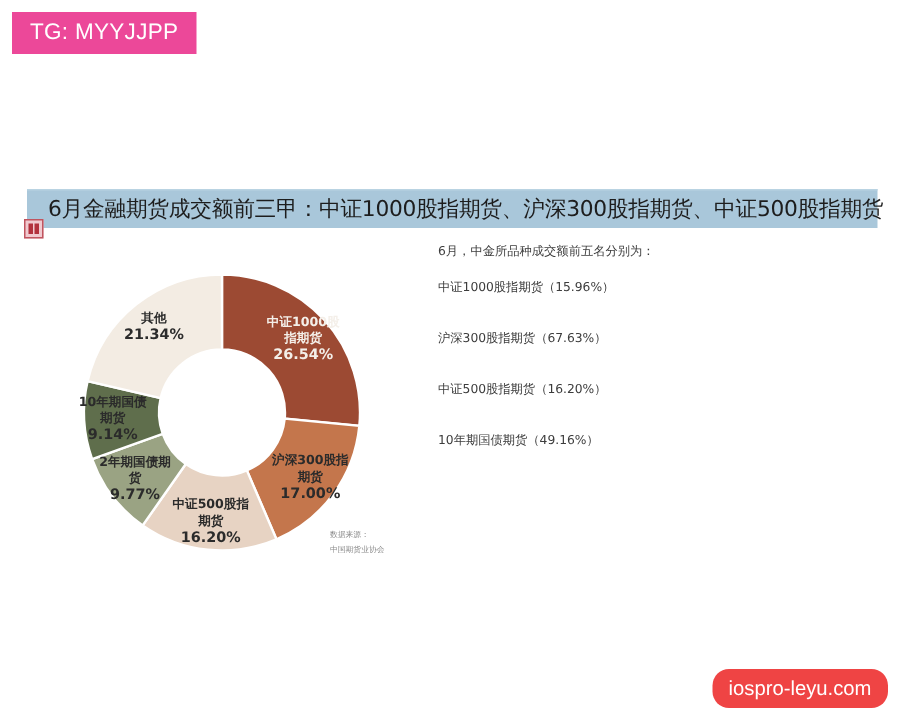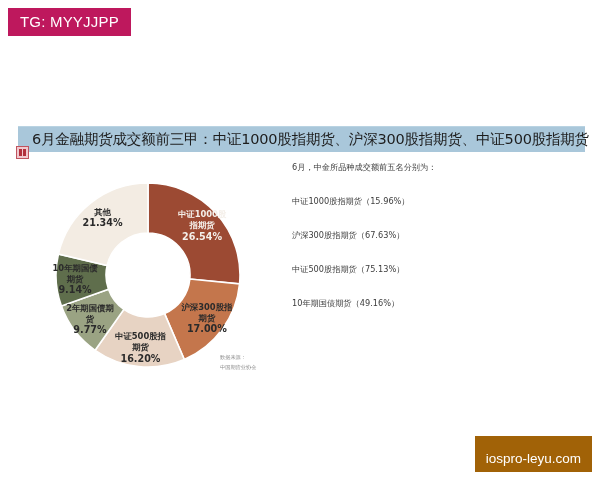--- a/index.html
+++ b/index.html
@@ -13,21 +13,21 @@
     font-family: "Liberation Sans", "DejaVu Sans", sans-serif;
     overflow: hidden;
     position: relative;
   }
 
   
   #tg-badge {
     position: absolute;
     left: 8px;
     top: 8px;
-    background: #be185d;
+    background: #ec4899;
     color: #ffffff;
     font-size: 15px;
     letter-spacing: 0.2px;
     padding: 6px 12px 7px 12px;
     line-height: 1;
     white-space: nowrap;
   }
 
   
   #article {
@@ -143,41 +143,42 @@
     position: absolute;
     left: 292px;
     top: 42px;
     width: 250px;
   }
   #intro-line {
     font-size: 8.2px;
     color: #3c3c3c;
     font-family: "DejaVu Sans", "Liberation Sans", sans-serif;
     white-space: nowrap;
-    margin-bottom: 23px;
+    margin-bottom: 13px;
   }
   .rank-item {
     font-size: 8.2px;
     color: #3c3c3c;
     font-family: "DejaVu Sans", "Liberation Sans", sans-serif;
     white-space: nowrap;
     margin-bottom: 23px;
   }
 
   
   #watermark {
     position: absolute;
     right: 8px;
     bottom: 8px;
-    background: #a16207;
+    background: #ef4444;
     color: #ffffff;
     font-size: 13.5px;
-    padding: 16px 11px 7px 11px;
+    padding: 6px 11px 7px 11px;
     line-height: 1;
     white-space: nowrap;
+    border-radius: 11px;
   }
 </style>
 </head>
 <body>
 
 <div id="tg-badge">TG: MYYJJPP</div>
 
 <div id="article">
 
   <div id="title-bar">
@@ -221,20 +222,20 @@
       <div>数据来源：</div>
       <div>中国期货业协会</div>
     </div>
   </div>
 
   <div id="text-column">
     <div id="intro-line">6月，中金所品种成交额前五名分别为：</div>
     <div id="ranking-list">
         <div class="rank-item">中证1000股指期货（15.96%）</div>
         <div class="rank-item">沪深300股指期货（67.63%）</div>
-        <div class="rank-item">中证500股指期货（75.13%）</div>
+        <div class="rank-item">中证500股指期货（16.20%）</div>
         <div class="rank-item">10年期国债期货（49.16%）</div>
       </div>
   </div>
 
 </div>
 
 <div id="watermark">iospro-leyu.com</div>
 
 </body></html>

